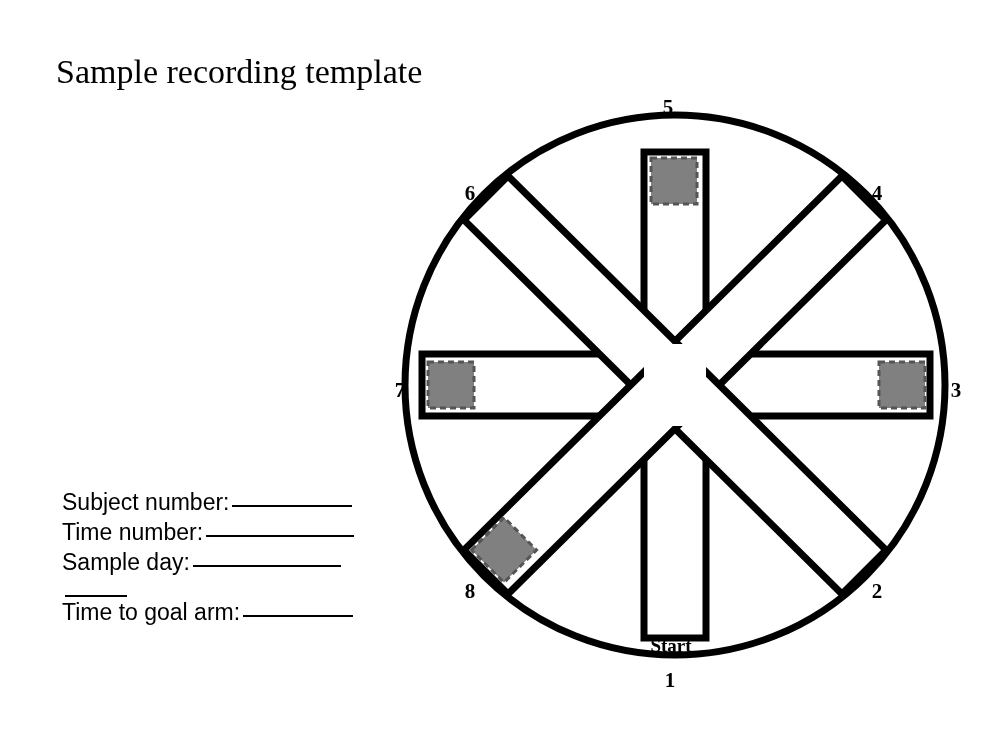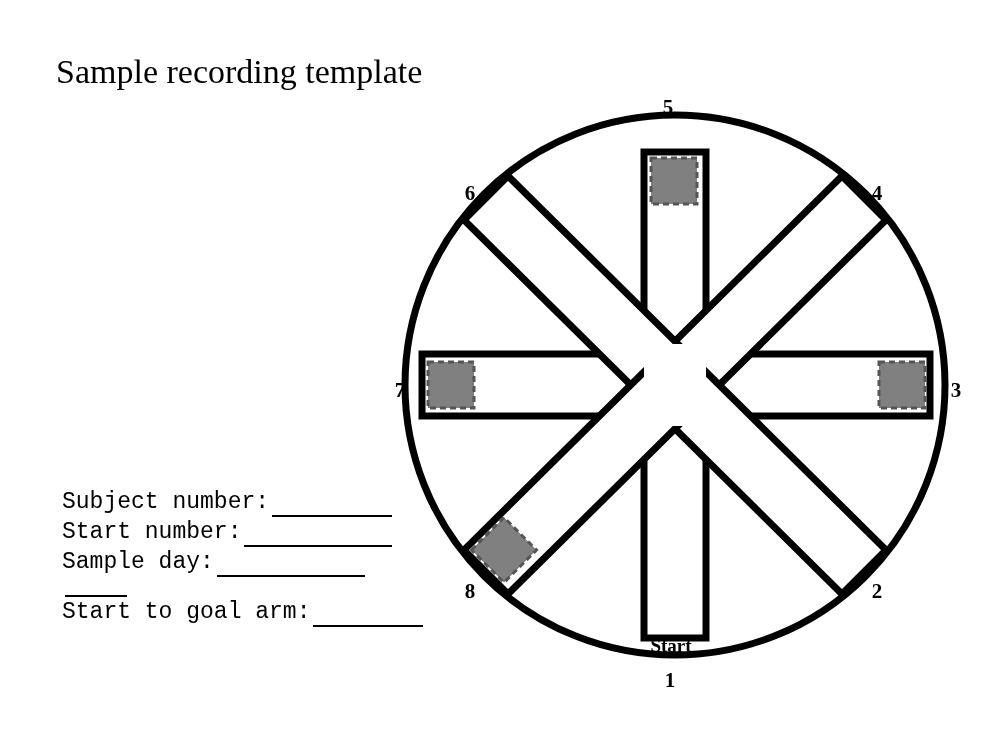--- a/index.html
+++ b/index.html
@@ -32,22 +32,22 @@
     white-space: nowrap;
   }
   #form-fields {
     position: absolute;
     left: 62px;
     top: 487px;
     width: 400px;
   }
   .form-row {
     display: flex;
-    align-items: flex-end;
-    font-family: Liberation Mono, monospace;
+    align-items: flex-start;
+    font-family: Liberation Sans, sans-serif;
     font-size: 23px;
     line-height: 30px;
     white-space: nowrap;
   }
   .form-label {
     display: inline-block;
   }
   .form-blank {
     display: inline-block;
     border-bottom: 2px solid #000;
@@ -89,32 +89,32 @@
 <div id="page">
 
   <div id="title">Sample recording template</div>
 
   <div id="form-fields">
     <div class="form-row">
       <span class="form-label">Subject number:</span>
       <span class="form-blank fb-1"></span>
     </div>
     <div class="form-row">
-      <span class="form-label">Start number:</span>
+      <span class="form-label">Time number:</span>
       <span class="form-blank fb-2"></span>
     </div>
     <div class="form-row">
       <span class="form-label">Sample day:</span>
       <span class="form-blank fb-3"></span>
     </div>
     <div class="form-row">
       <span class="form-blank fb-4"></span>
     </div>
     <div class="form-row">
-      <span class="form-label">Start to goal arm:</span>
+      <span class="form-label">Time to goal arm:</span>
       <span class="form-blank fb-5"></span>
     </div>
   </div>
 
   <div id="maze-wrap">
     <svg id="maze-svg" width="580" height="600" viewBox="0 0 580 600" xmlns="http://www.w3.org/2000/svg">
 
       <circle cx="285" cy="295" r="270" fill="#ffffff" stroke="#000000" stroke-width="7"></circle>
 
       <g fill="#ffffff" stroke="#000000" stroke-width="7" stroke-linejoin="miter">

